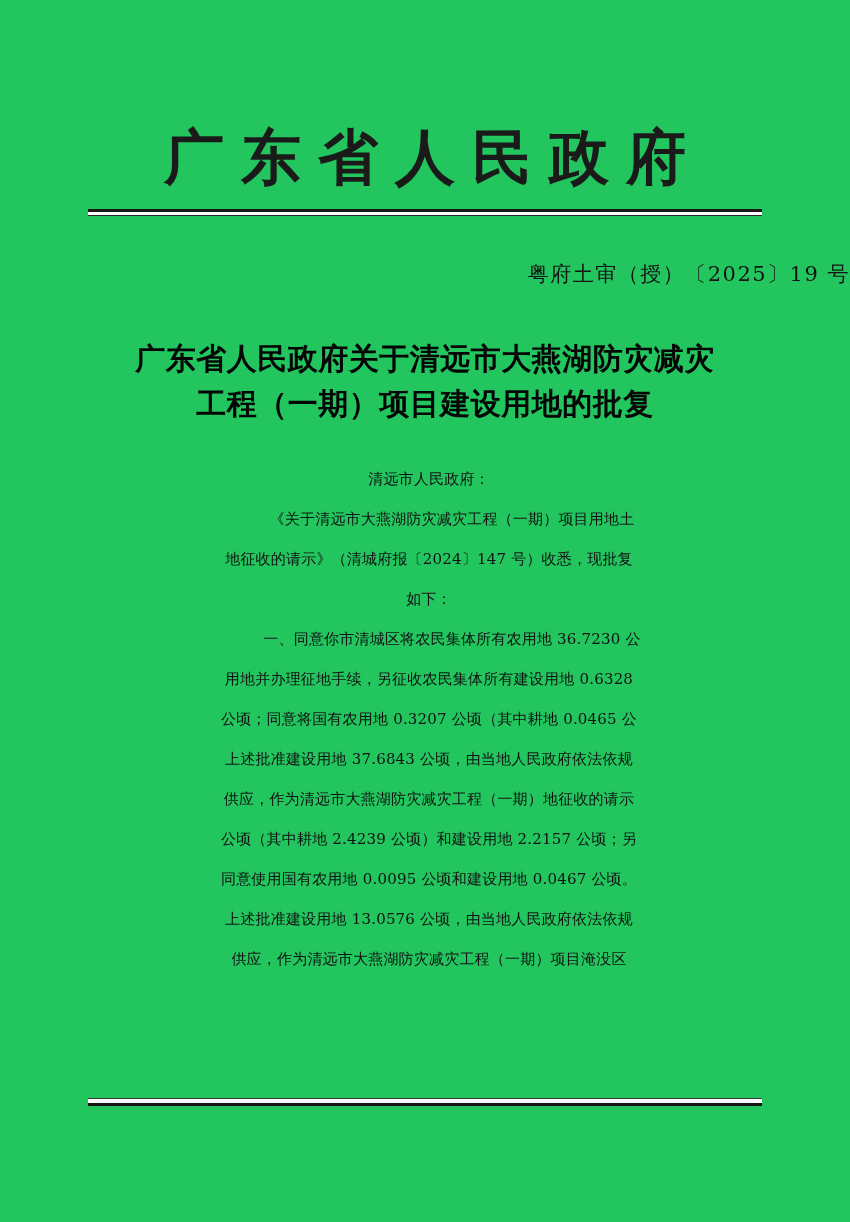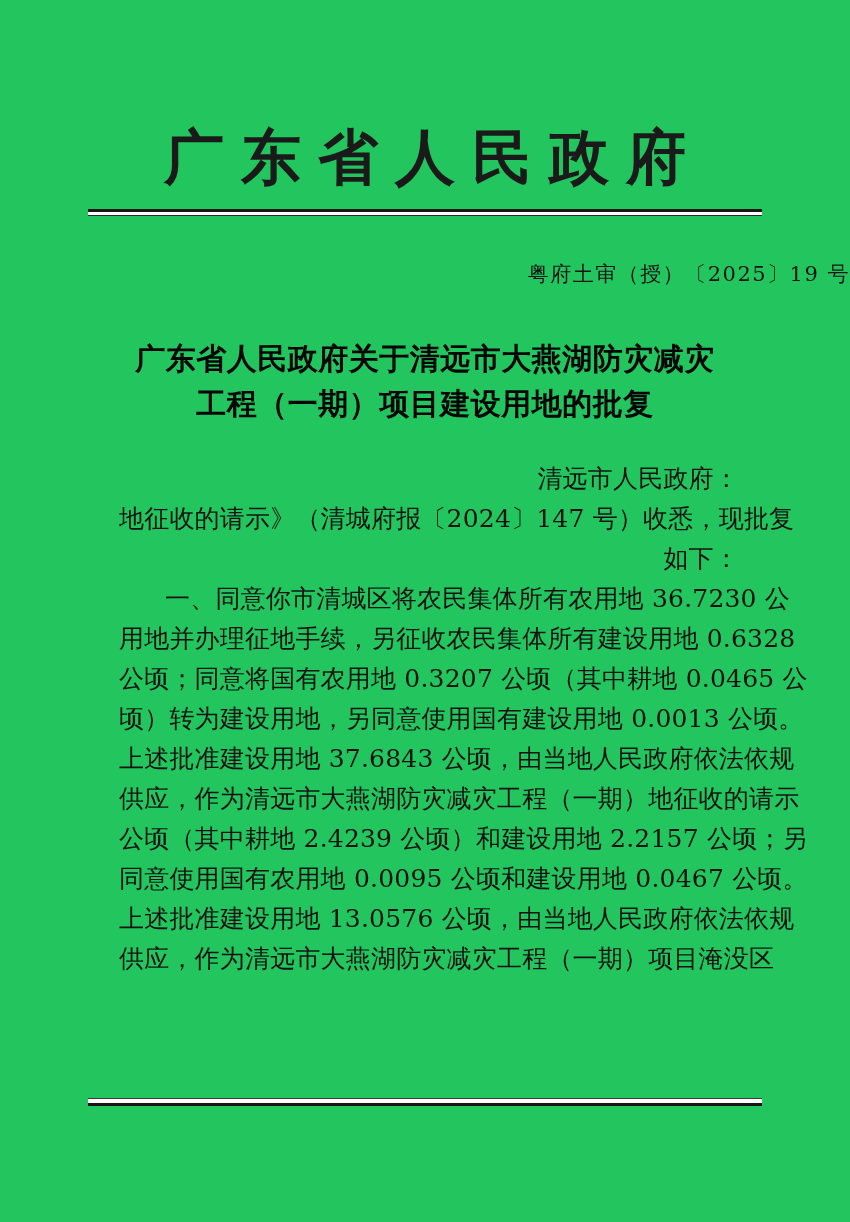--- a/index.html
+++ b/index.html
@@ -113,27 +113,27 @@
   }
 
   
   .body-block {
     position: absolute;
     left: 119px;
     top: 459px;
     width: 620px;
   }
   .body-line {
-    font-size: 25px;
+    font-size: 15px;
     line-height: 40px;
     height: 40px;
     letter-spacing: 0.2px;
     color: #121212;
     white-space: nowrap;
-    text-align: right;
+    text-align: center;
   }
   .body-line.indent2 {
     text-indent: 46px;
   }
 </style>
 </head>
 <body>
 
 <div class="page">
 
@@ -149,26 +149,26 @@
 
   <div class="doc-number">粤府土审（授）〔2025〕19 号</div>
 
   <div class="doc-title">
     <span class="tline">广东省人民政府关于清远市大燕湖防灾减灾</span>
     <span class="tline">工程（一期）项目建设用地的批复</span>
   </div>
 
   <div class="body-block">
     <div class="body-line">清远市人民政府：</div>
+    <div class="body-line indent2">《关于清远市大燕湖防灾减灾工程（一期）项目用地土</div>
     <div class="body-line">地征收的请示》（清城府报〔2024〕147 号）收悉，现批复</div>
     <div class="body-line">如下：</div>
     <div class="body-line indent2">一、同意你市清城区将农民集体所有农用地 36.7230 公</div>
     <div class="body-line">用地并办理征地手续，另征收农民集体所有建设用地 0.6328</div>
     <div class="body-line">公顷；同意将国有农用地 0.3207 公顷（其中耕地 0.0465 公</div>
-    <div class="body-line">顷）转为建设用地，另同意使用国有建设用地 0.0013 公顷。</div>
     <div class="body-line">上述批准建设用地 37.6843 公顷，由当地人民政府依法依规</div>
     <div class="body-line">供应，作为清远市大燕湖防灾减灾工程（一期）地征收的请示</div>
     <div class="body-line">公顷（其中耕地 2.4239 公顷）和建设用地 2.2157 公顷；另</div>
     <div class="body-line">同意使用国有农用地 0.0095 公顷和建设用地 0.0467 公顷。</div>
     <div class="body-line">上述批准建设用地 13.0576 公顷，由当地人民政府依法依规</div>
     <div class="body-line">供应，作为清远市大燕湖防灾减灾工程（一期）项目淹没区</div>
   </div>
 
   <div class="rule-bottom">
     <div class="bar-thin"></div>

